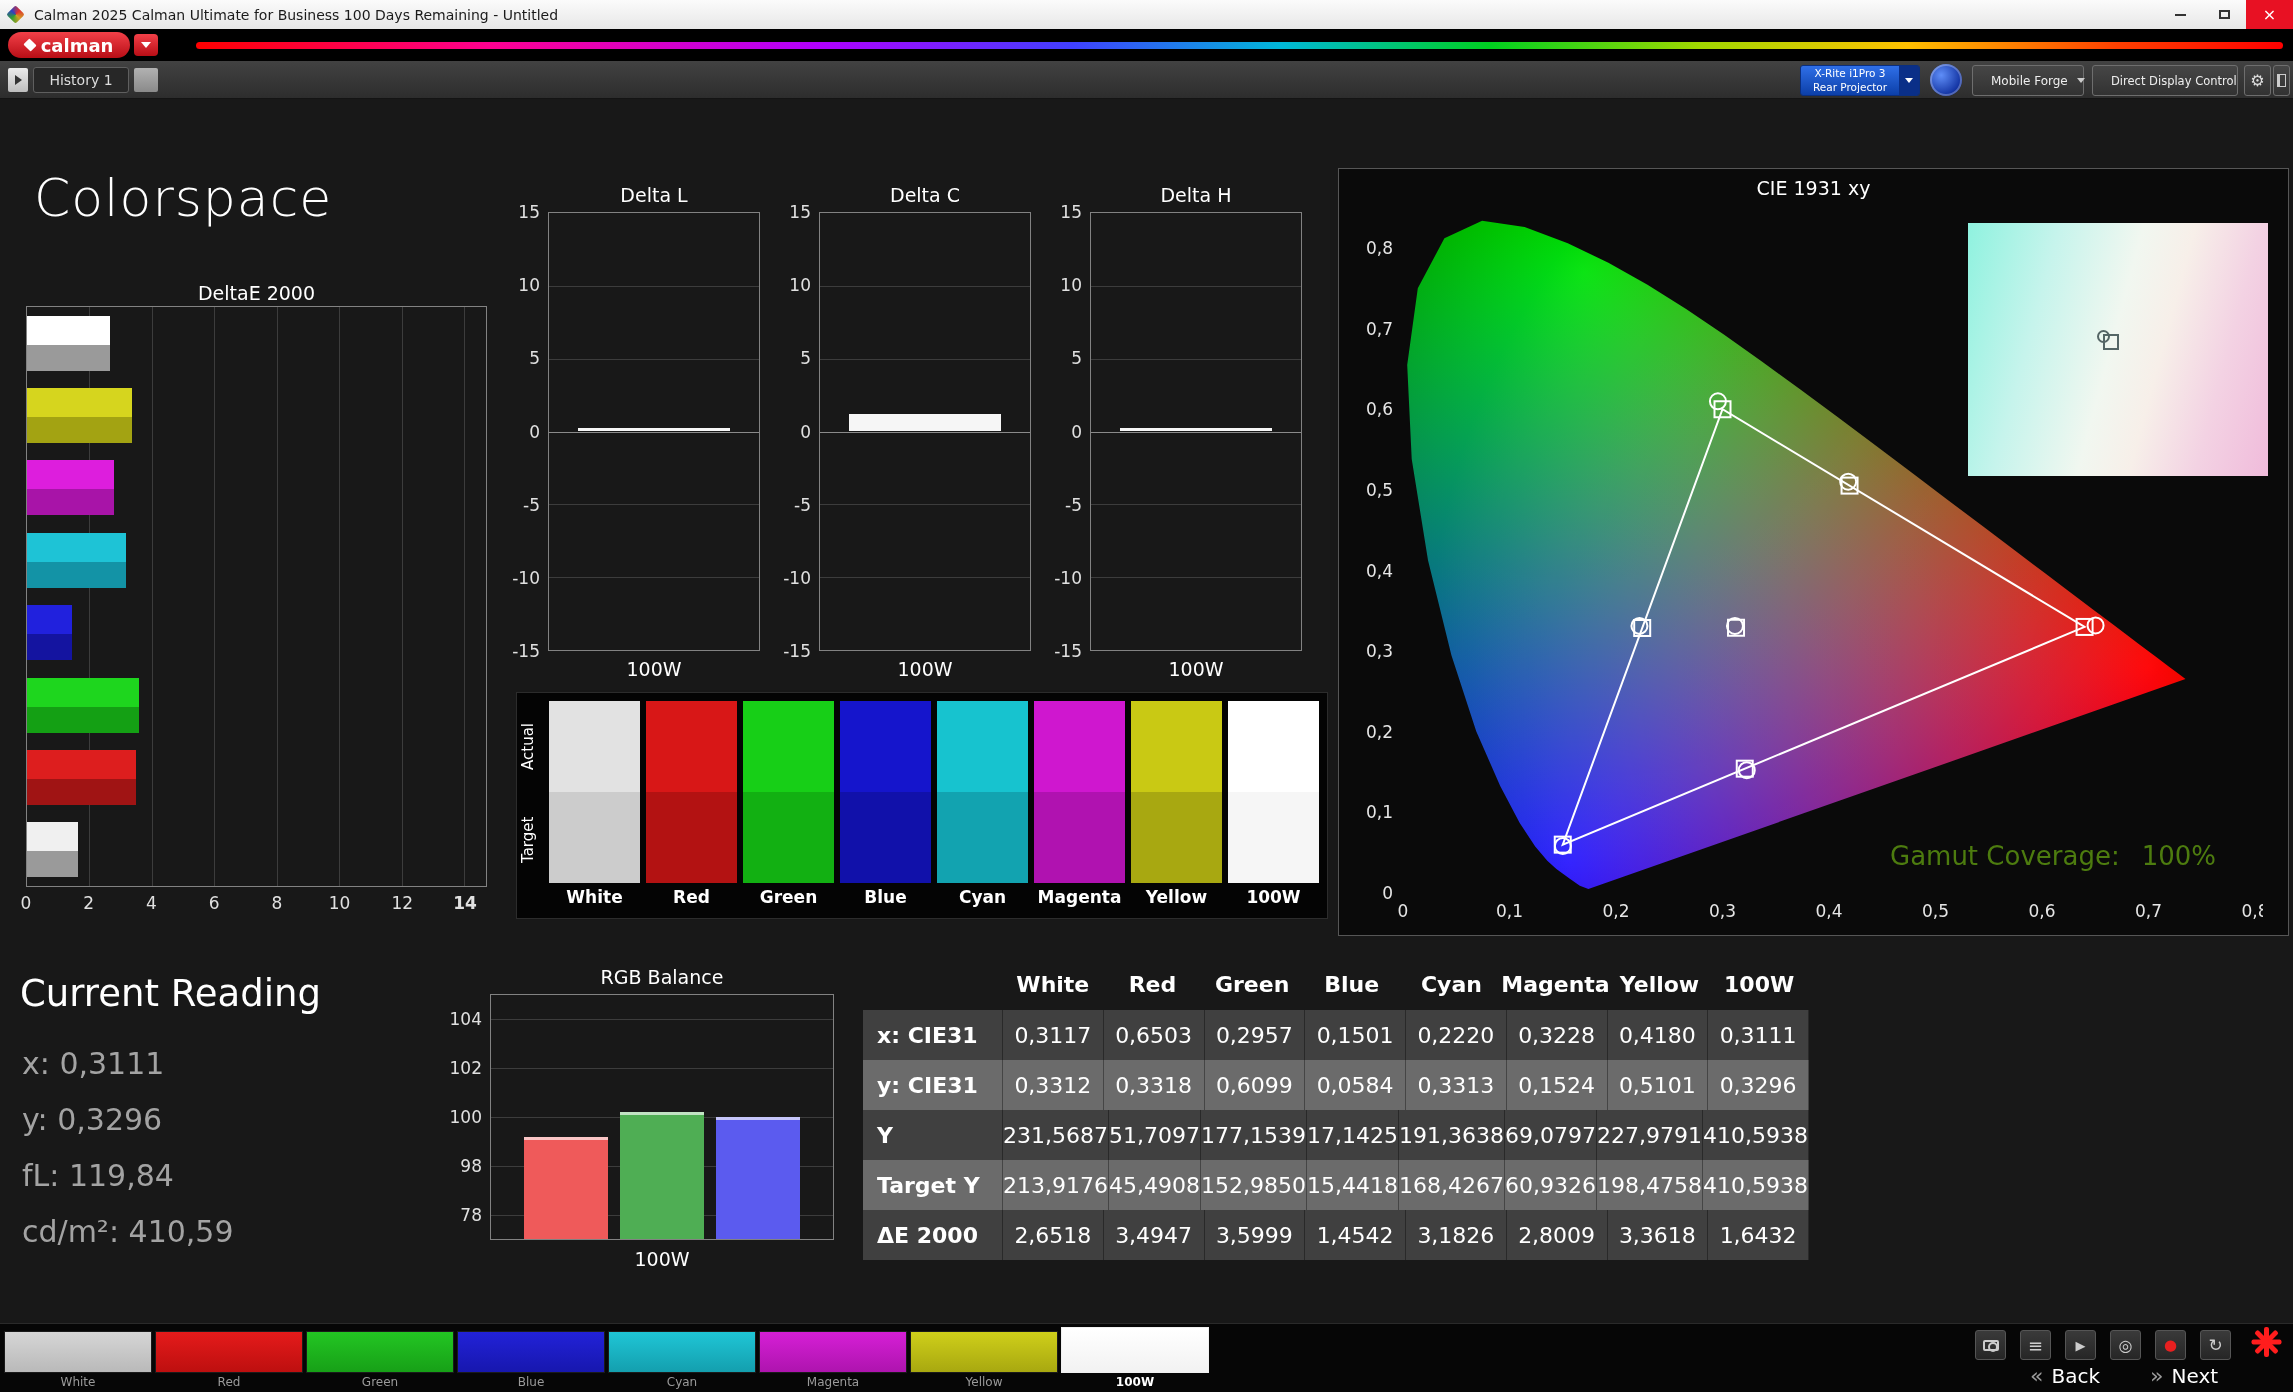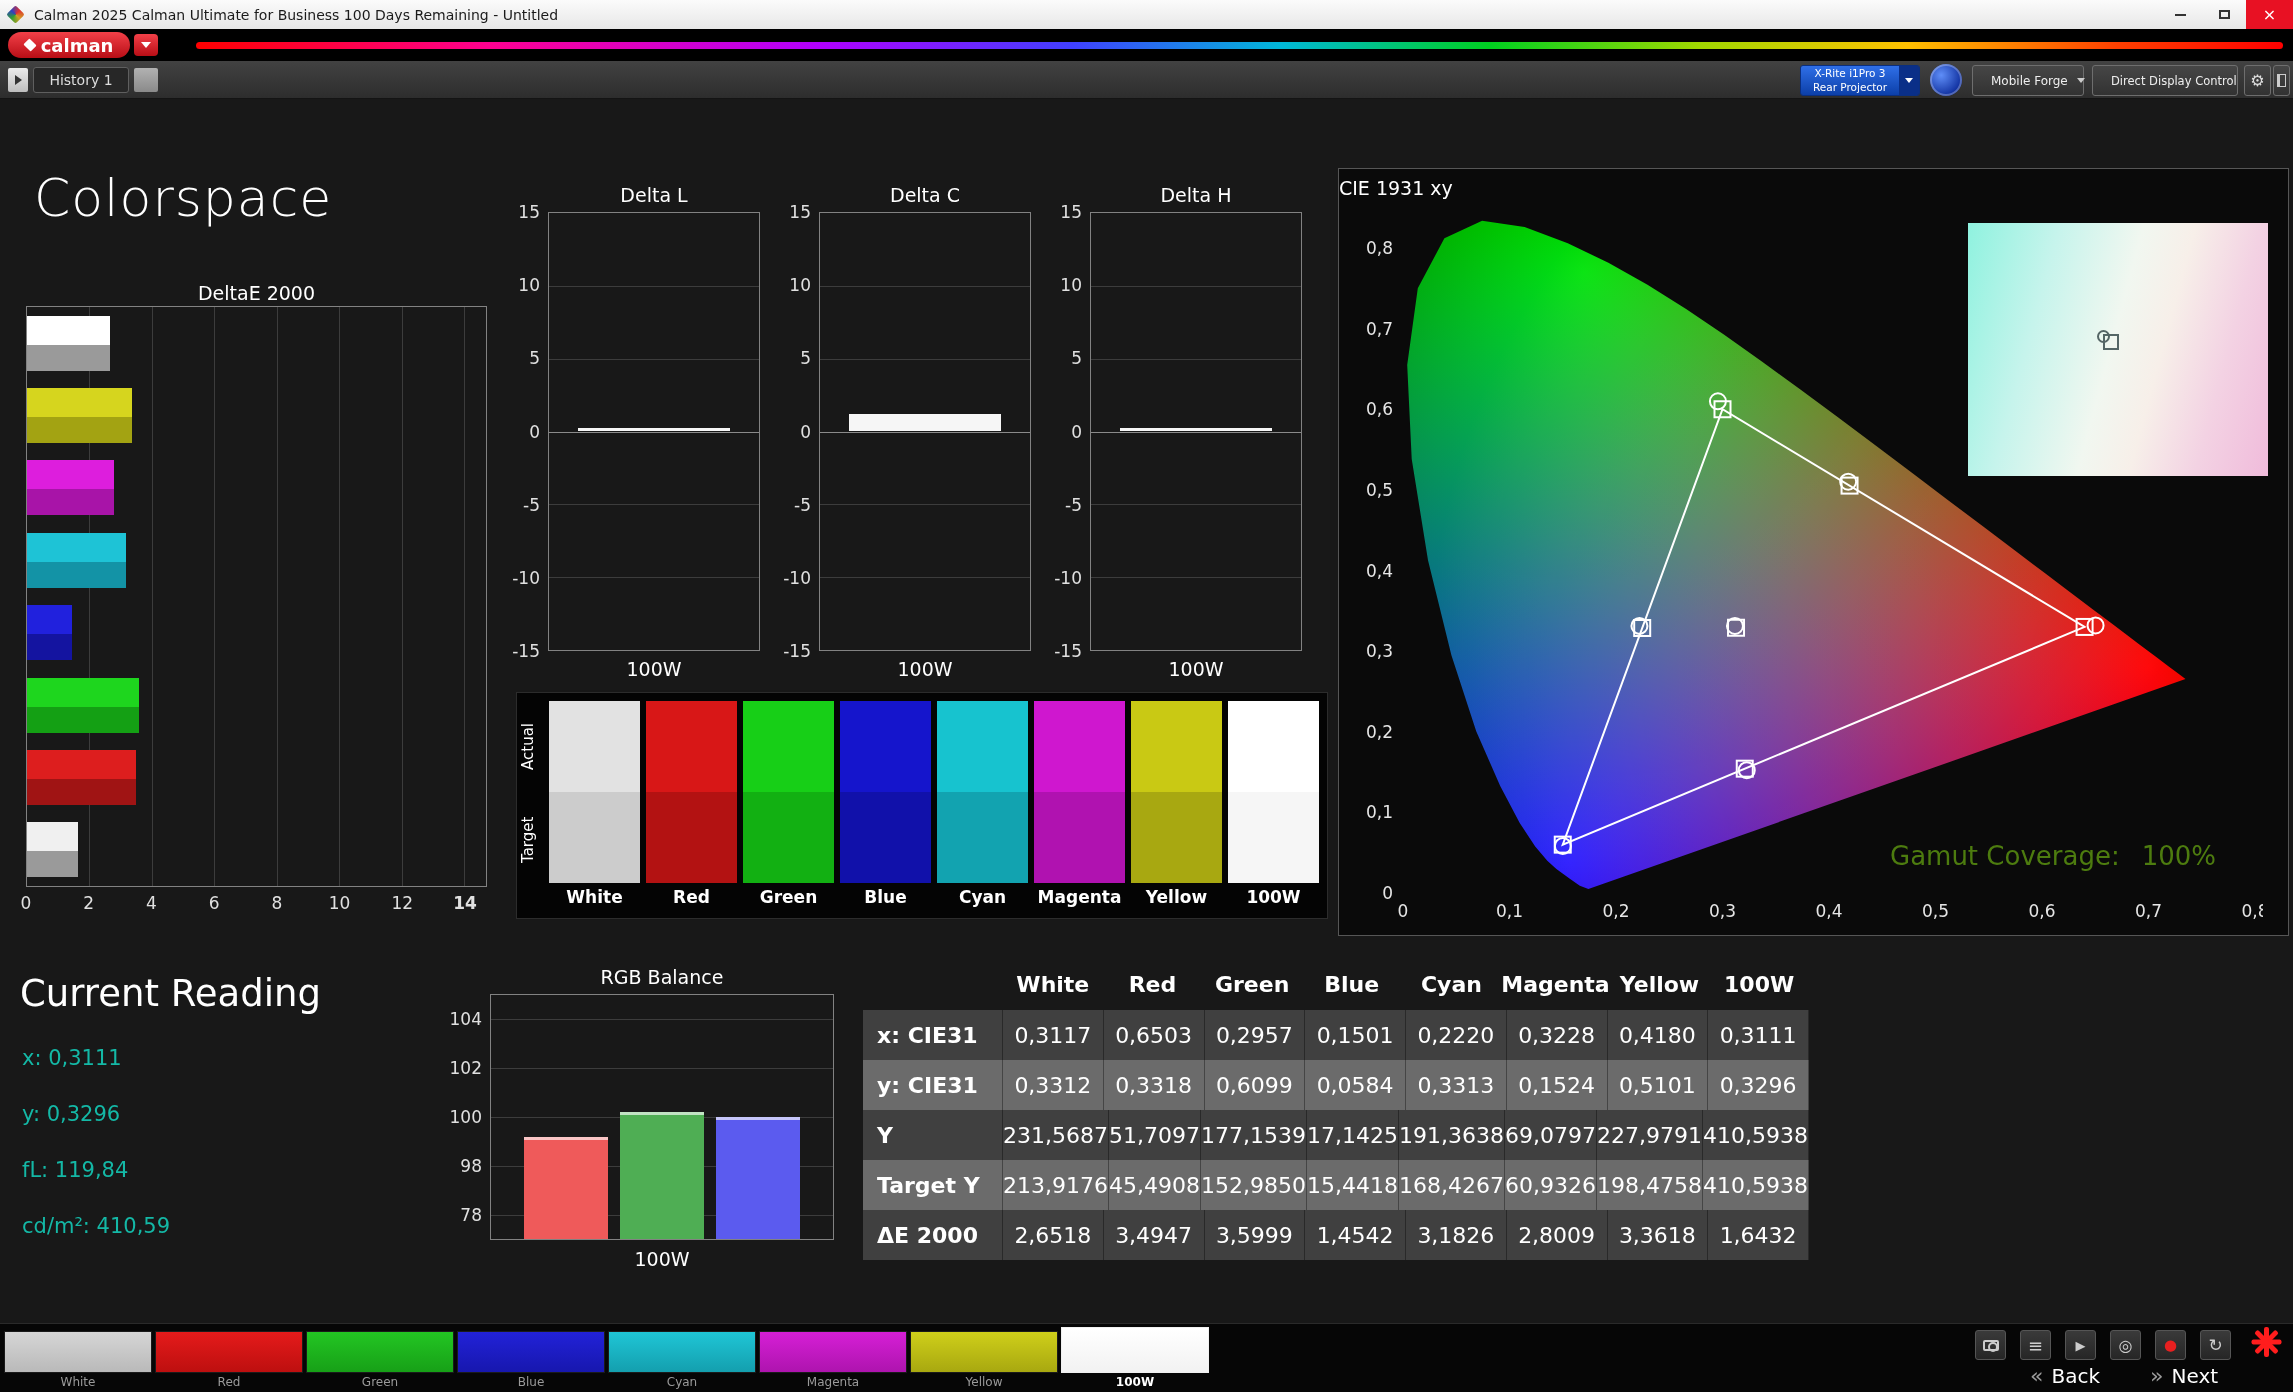--- a/index.html
+++ b/index.html
@@ -75,30 +75,30 @@
 .rot-label{position:absolute;left:2px;width:26px;writing-mode:vertical-rl;transform:rotate(180deg);text-align:center;color:#fff;font-size:15px}
 .rl-actual{top:8px;height:92px}
 .rl-target{top:101px;height:92px}
 .swatch-grid{position:absolute;left:32px;top:8px;right:8px;display:grid;grid-template-columns:repeat(8,1fr);gap:6px}
 .sw-col{display:flex;flex-direction:column}
 .sw{height:91px}
 .sw-label{height:27px;display:flex;align-items:center;justify-content:center;color:#fff;font-size:17px;font-weight:bold}
 
 
 .cie-panel{position:absolute;left:1338px;top:168px;width:951px;height:768px;background:#0a0a0a;border:1px solid #565656}
-.cie-title{position:absolute;left:0;top:8px;width:100%;font-size:19px;color:#fff}
+.cie-title{position:absolute;left:0;top:8px;width:100%;text-align:center;font-size:19px;color:#fff}
 #cieSvg{position:absolute;left:14px;top:34px;isolation:isolate}
 .cie-inset{position:absolute;left:629px;top:54px;width:300px;height:253px;background:linear-gradient(105deg,#8ff2df 0%,#c6f4ec 25%,#f1f7f0 48%,#f7efe9 62%,#f3d2e3 80%,#f0bbdb 100%)}
 .inset-marker{position:absolute;left:45%;top:44%;width:16px;height:16px;border:2px solid #566;}
 .inset-marker::after{content:'';position:absolute;left:-8px;top:-6px;width:9px;height:9px;border:2px solid #566;border-radius:50%}
 .gamut-cov{position:absolute;right:72px;top:672px;font-size:26px;color:#4d7c0f;display:flex;gap:22px}
 
 
 .cr-title{position:absolute;left:20px;top:972px;font-size:37px;font-weight:400;color:#fff}
-.cr-line{position:absolute;left:22px;font-size:21px;color:#14b8a6}
+.cr-line{position:absolute;left:22px;font-size:30px;color:#a3a3a3}
 .cr1{top:1046px}.cr2{top:1102px}.cr3{top:1158px}.cr4{top:1214px}
 
 
 #rgbChart{position:absolute;left:490px;top:966px;width:344px}
 .rgb-title{text-align:center;font-size:19px;color:#fff}
 .rgb-plot{position:absolute;left:0;top:28px;width:344px;height:246px;border:1px solid #828282}
 .rgb-yticks{position:absolute;left:-52px;top:28px;width:44px;height:246px}
 .rgb-ytick{position:absolute;right:0;transform:translateY(-50%);font-size:17px;color:#e0e0e0}
 .rgb-bars{position:absolute;inset:0;display:flex;align-items:flex-end;justify-content:center;gap:12px}
 .rgb-bar{width:84px;border-top:3px solid rgba(255,255,255,.65)}

